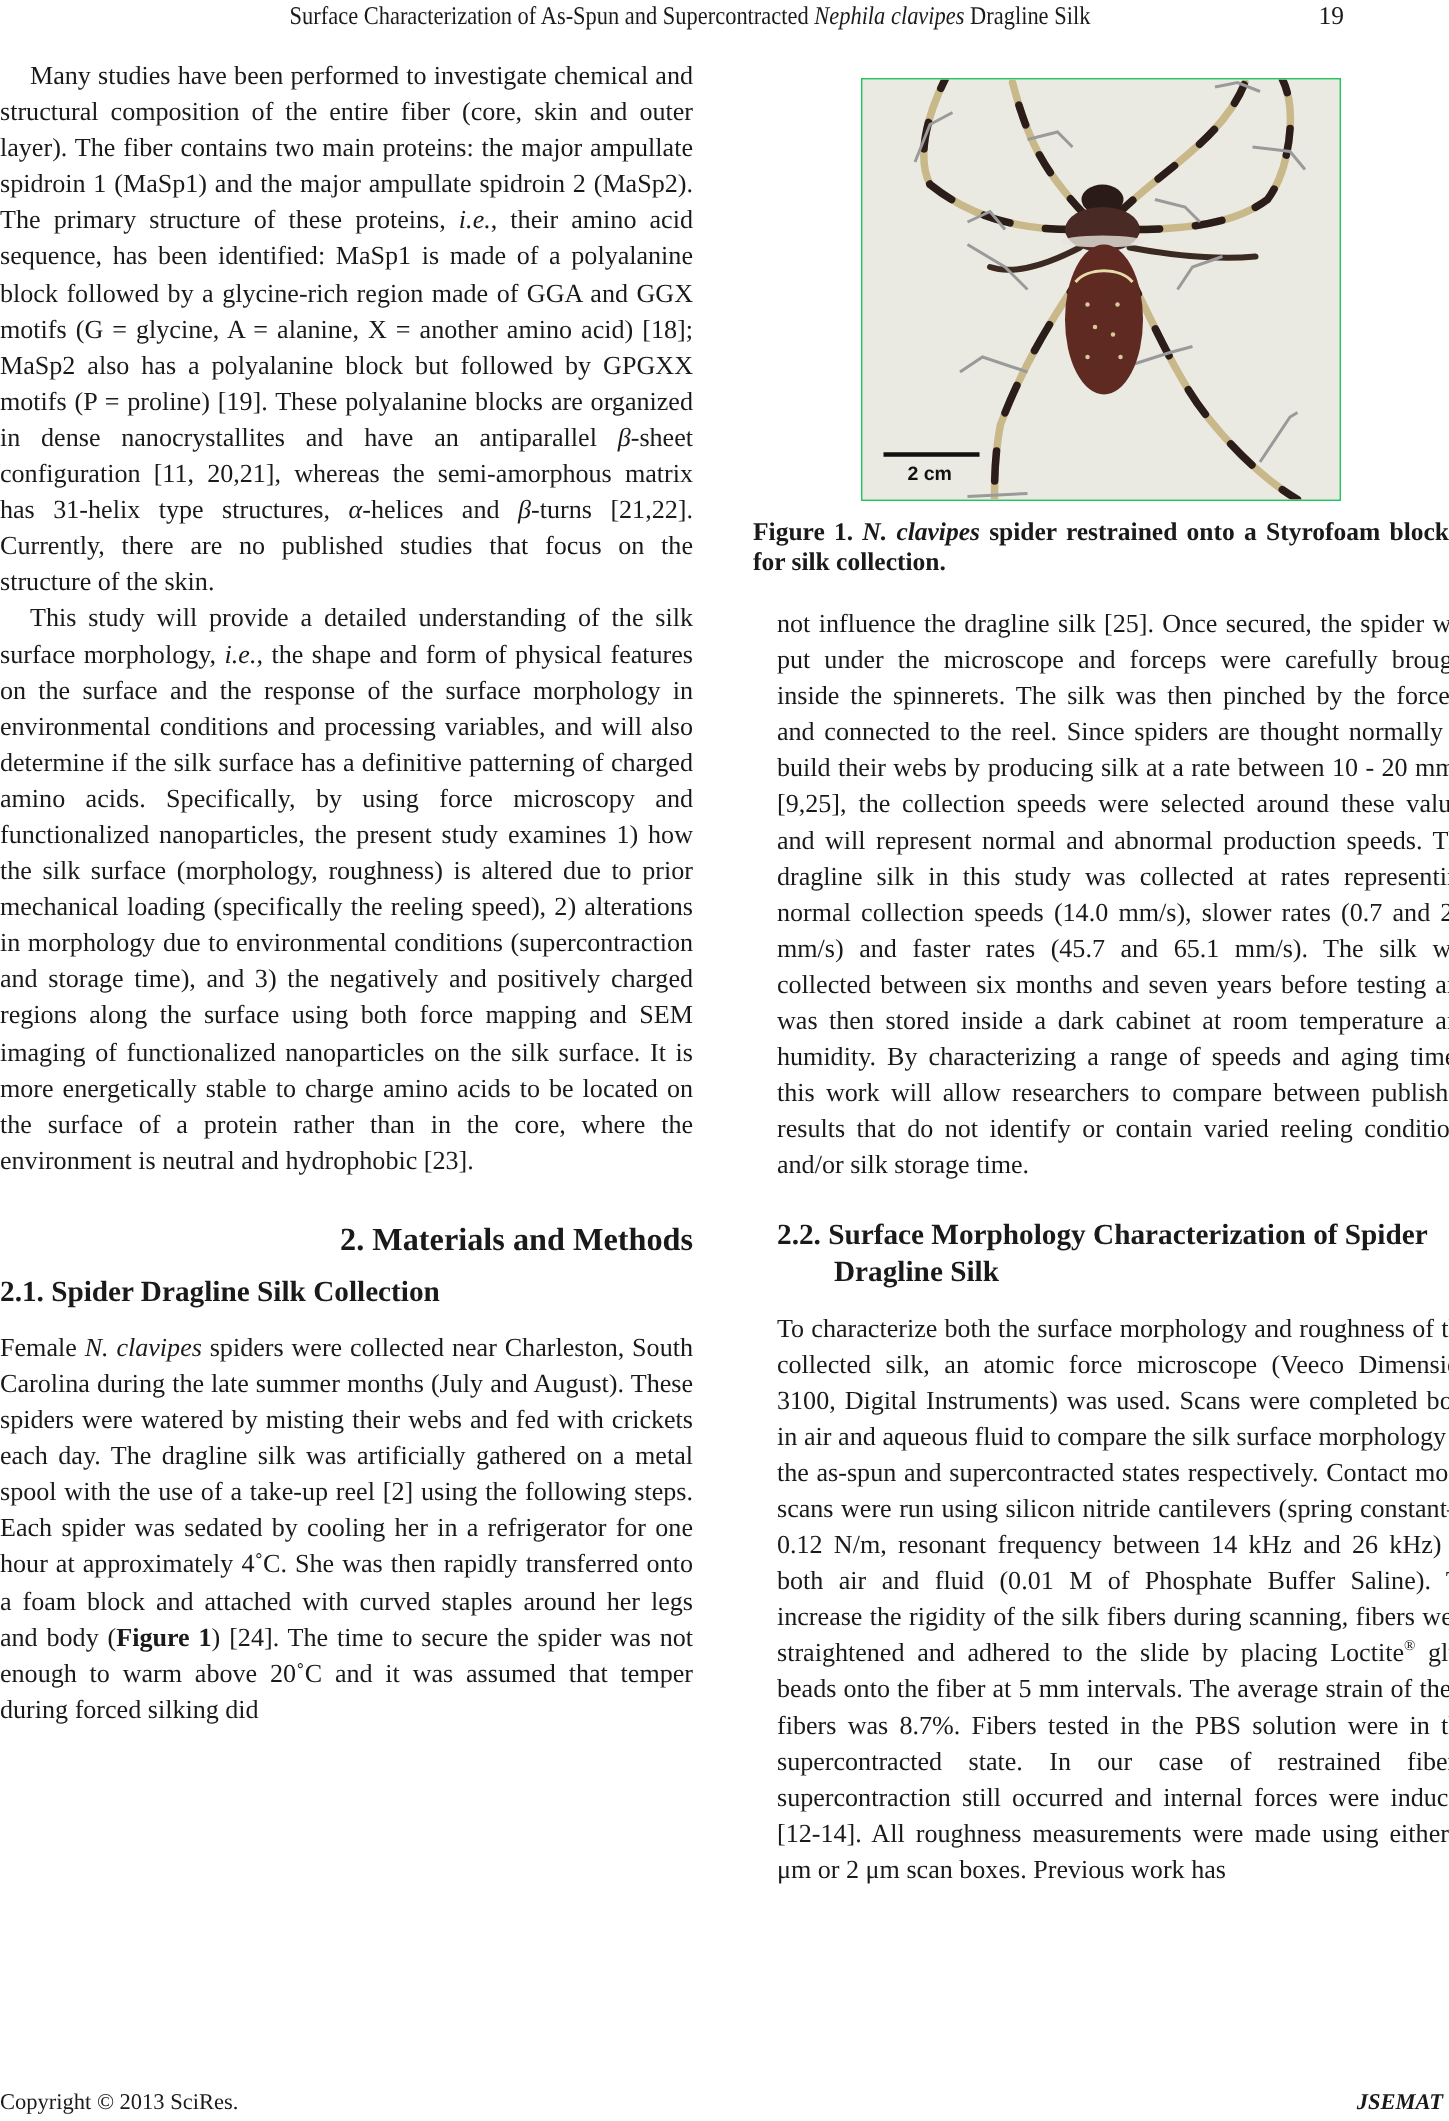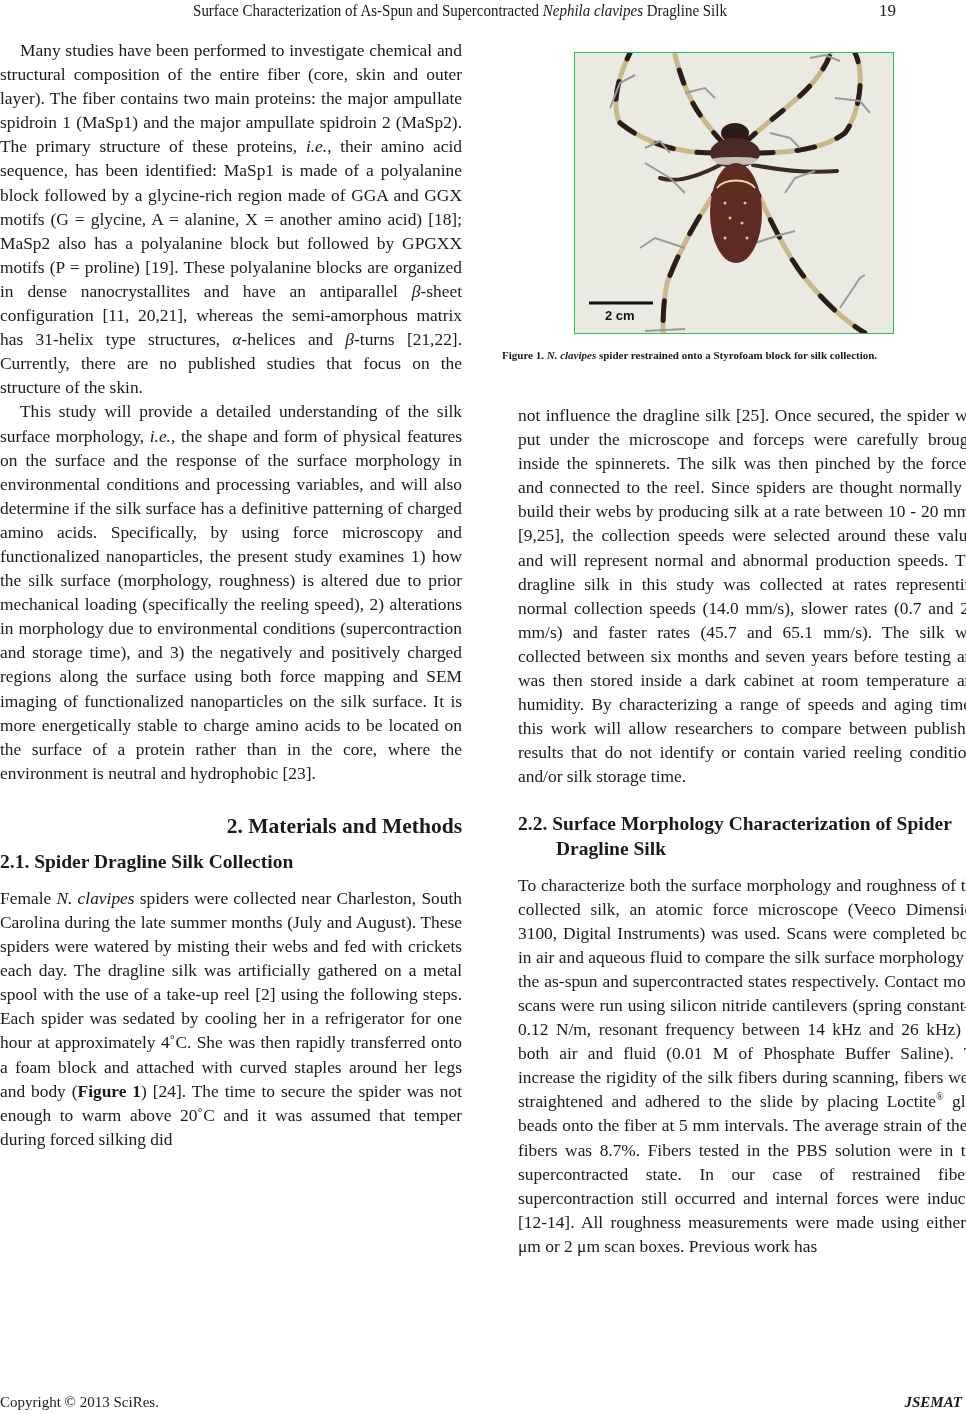--- a/index.html
+++ b/index.html
@@ -16,21 +16,21 @@
   .running-head .pageno { position: absolute; right: 8px; top: 0; }
   .col { position: absolute; top: 38px; font-size: 17.4px; line-height: 24.1px; text-align: justify; }
   .col-left { left: 0; width: 462px; }
   p { margin: 0; }
   p.indent { text-indent: 20px; }
   .sec-h1 { font-weight: bold; font-size: 21.5px; line-height: 26px; margin: 28px 0 10px 0; text-align: right; }
   .sec-h2 { font-weight: bold; font-size: 19.5px; line-height: 25px; margin: 0 0 12px 0; text-align: left; }
   .sec-h2.wrap { padding-left: 38px; text-indent: -38px; margin-top: 22px; }
   .figure { position: absolute; left: 574px; top: 52px; width: 318px; height: 280px; border: 1px solid #22c55e; background: #ecebe4; overflow: hidden; }
   .figure svg { display: block; }
-  .caption { position: absolute; left: 502px; top: 345px; width: 464px; font-weight: bold; font-size: 11px; line-height: 20px; text-align: justify; }
+  .caption { position: absolute; left: 502px; top: 345px; width: 464px; font-weight: bold; font-size: 17px; line-height: 20px; text-align: justify; }
   .col-right-body { position: absolute; left: 518px; top: 403px; width: 464px; font-size: 17.4px; line-height: 24.1px; text-align: justify; }
   .footer { position: absolute; top: 1393px; left: 0; width: 966px; font-size: 15px; line-height: 18px; }
   .footer .copy { position: absolute; left: 0; top: 0; }
   .footer .journal { position: absolute; right: 4px; top: 0; font-style: italic; font-weight: bold; }
   i { font-style: italic; }
   b { font-weight: bold; }
   sup { font-size: 10px; vertical-align: 7px; line-height: 0; }
 </style>
 </head>
 <body>

